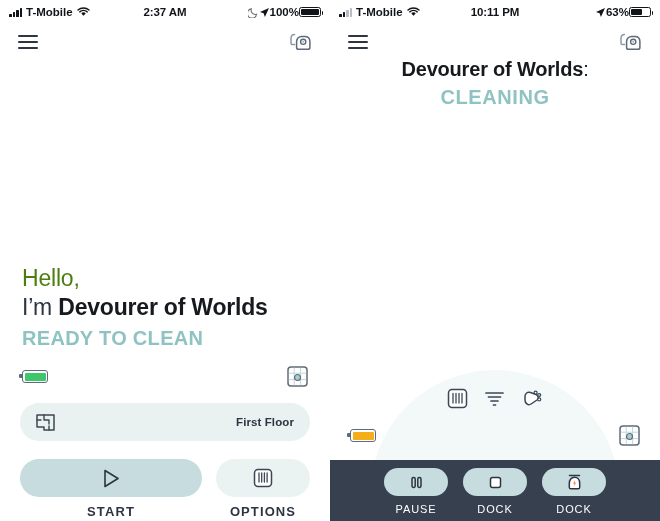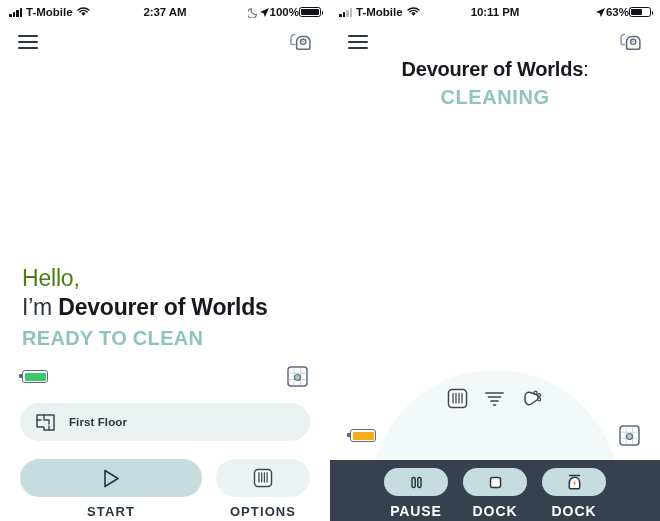--- a/index.html
+++ b/index.html
@@ -151,22 +151,23 @@
     position: absolute;
     left: 20px; right: 20px;
     top: 403px;
     height: 38px;
     background: #e9f1f1;
     border-radius: 19px;
     display: flex;
     align-items: center;
     padding: 0 16px;
     box-sizing: border-box;
-    gap: 14px;
+    gap: 25px;
     cursor: pointer;
+    justify-content: space-between;
   }
   .map-row-label {
     font-size: 11.5px;
     font-weight: bold;
     color: #2c3541;
     letter-spacing: 0.1px;
   }
 
   
   .actions {
@@ -264,22 +265,22 @@
     width: 64px; height: 28px;
     border-radius: 14px;
     background: #c6dcde;
     display: flex;
     align-items: center;
     justify-content: center;
     cursor: pointer;
   }
   .ctrl-label {
     margin-top: 7px;
-    font-size: 14px;
-    font-weight: bold;
+    font-size: 11px;
+    font-weight: normal;
     letter-spacing: 0.9px;
     color: #ffffff;
   }
   svg { display: block; }
 </style>
 </head>
 <body>
 
 <div class="screens">
 

